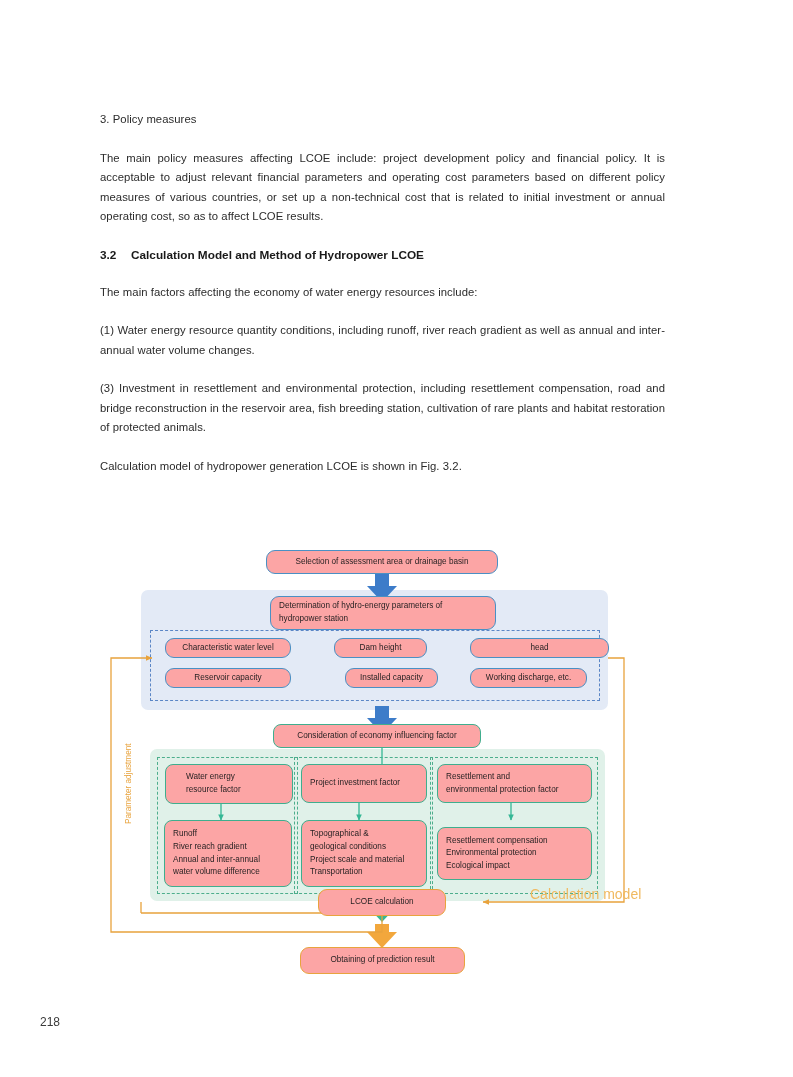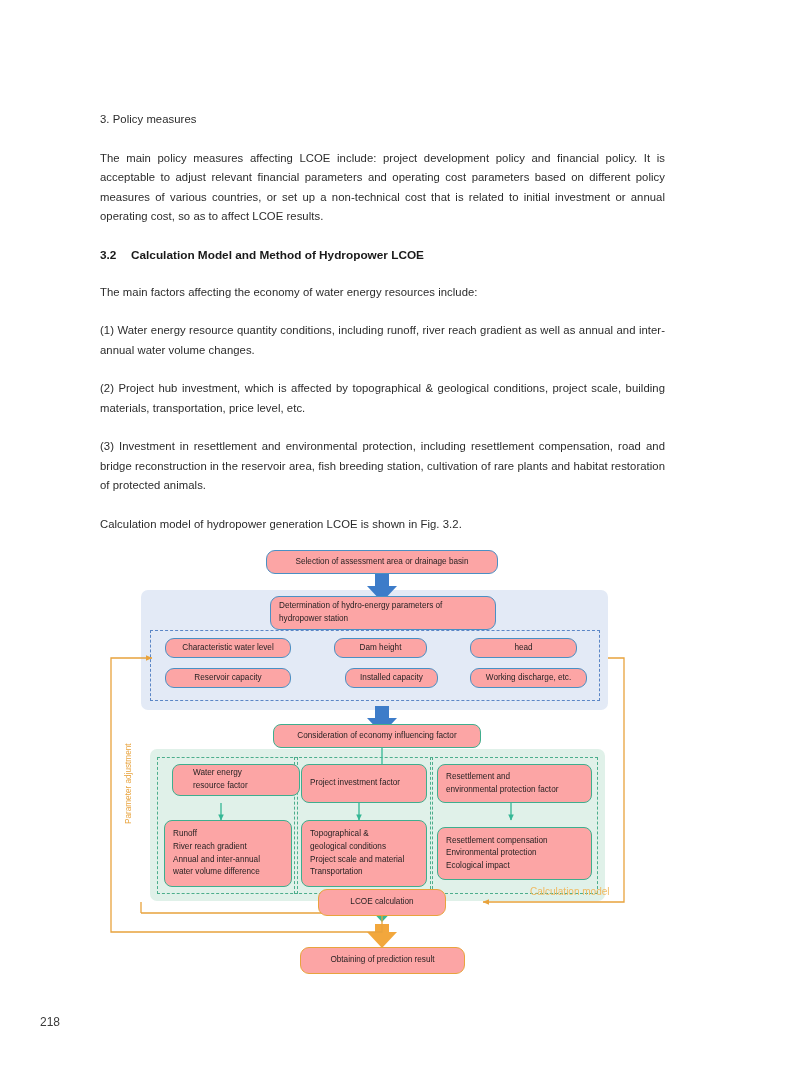--- a/index.html
+++ b/index.html
@@ -99,21 +99,21 @@
   .vlabel {
     position: absolute;
     font-size: 8.2px;
     color: #e8a33d;
     white-space: nowrap;
     transform-origin: 0 0;
     transform: rotate(-90deg);
   }
   .olabel {
     position: absolute;
-    font-size: 10px;
+    font-size: 14px;
     color: #f0b95f;
     white-space: nowrap;
   }
 
   .caption {
     position: absolute;
     left: 0;
     top: 966px;
     width: 793px;
     text-align: center;
@@ -140,21 +140,20 @@
   <div class="col">
     <p class="body">3. Policy measures</p>
     <p class="body">The main policy measures affecting LCOE include: project development policy and financial policy. It is acceptable to adjust relevant financial parameters and operating cost parameters based on different policy measures of various countries, or set up a non-technical cost that is related to initial investment or annual operating cost, so as to affect LCOE results.</p>
 
     <h3 class="head">
       <span class="num">3.2</span><span>Calculation Model and Method of Hydropower LCOE</span>
     </h3>
 
     <p class="body">The main factors affecting the economy of water energy resources include:</p>
     <p class="body">(1) Water energy resource quantity conditions, including runoff, river reach gradient as well as annual and inter-annual water volume changes.</p>
-    <p class="body">(2) Project hub investment, which is affected by topographical &amp; geological conditions, project scale, building materials, transportation, price level, etc.</p>
     <p class="body">(3) Investment in resettlement and environmental protection, including resettlement compensation, road and bridge reconstruction in the reservoir area, fish breeding station, cultivation of rare plants and habitat restoration of protected animals.</p>
     <p class="body last">Calculation model of hydropower generation LCOE is shown in Fig. 3.2.</p>
   </div>
 
   <div class="figure">
     <div class="fw">
 
       <div class="zone-blue" style="left:141px; top:56px; width:467px; height:120px;"></div>
       <div class="zone-green" style="left:150px; top:215px; width:455px; height:152px;"></div>
 
@@ -225,38 +224,38 @@
         <span class="txt">Determination of hydro-energy parameters of
 hydropower station</span>
       </div>
 
       <div class="node center" style="left:165px; top:104px; width:126px; height:20px;">
         <span class="txt">Characteristic water level</span>
       </div>
       <div class="node center" style="left:334px; top:104px; width:93px; height:20px;">
         <span class="txt">Dam height</span>
       </div>
-      <div class="node center" style="left:470px; top:104px; width:107px; height:20px;">
+      <div class="node center" style="left:470px; top:104px; width:139px; height:20px;">
         <span class="txt">head</span>
       </div>
       <div class="node center" style="left:165px; top:134px; width:126px; height:20px;">
         <span class="txt">Reservoir capacity</span>
       </div>
       <div class="node center" style="left:334px; top:134px; width:93px; height:20px;margin-left:11px;">
         <span class="txt">Installed capacity</span>
       </div>
       <div class="node center" style="left:470px; top:134px; width:117px; height:20px;">
         <span class="txt">Working discharge, etc.</span>
       </div>
 
       <div class="node center green" style="left:273px; top:190px; width:208px; height:24px;">
         <span class="txt">Consideration of economy influencing factor</span>
       </div>
 
-      <div class="node green" style="left:172px; top:230px; width:128px; height:32px;padding-left:20px;">
+      <div class="node green" style="left:165px; top:230px; width:128px; height:40px;padding-left:20px;">
         <span class="txt">Water energy
 resource factor</span>
       </div>
       <div class="node green" style="left:301px; top:230px; width:126px; height:39px;">
         <span class="txt">Project investment factor</span>
       </div>
       <div class="node green" style="left:437px; top:230px; width:155px; height:39px;">
         <span class="txt">Resettlement and
 environmental protection factor</span>
       </div>

